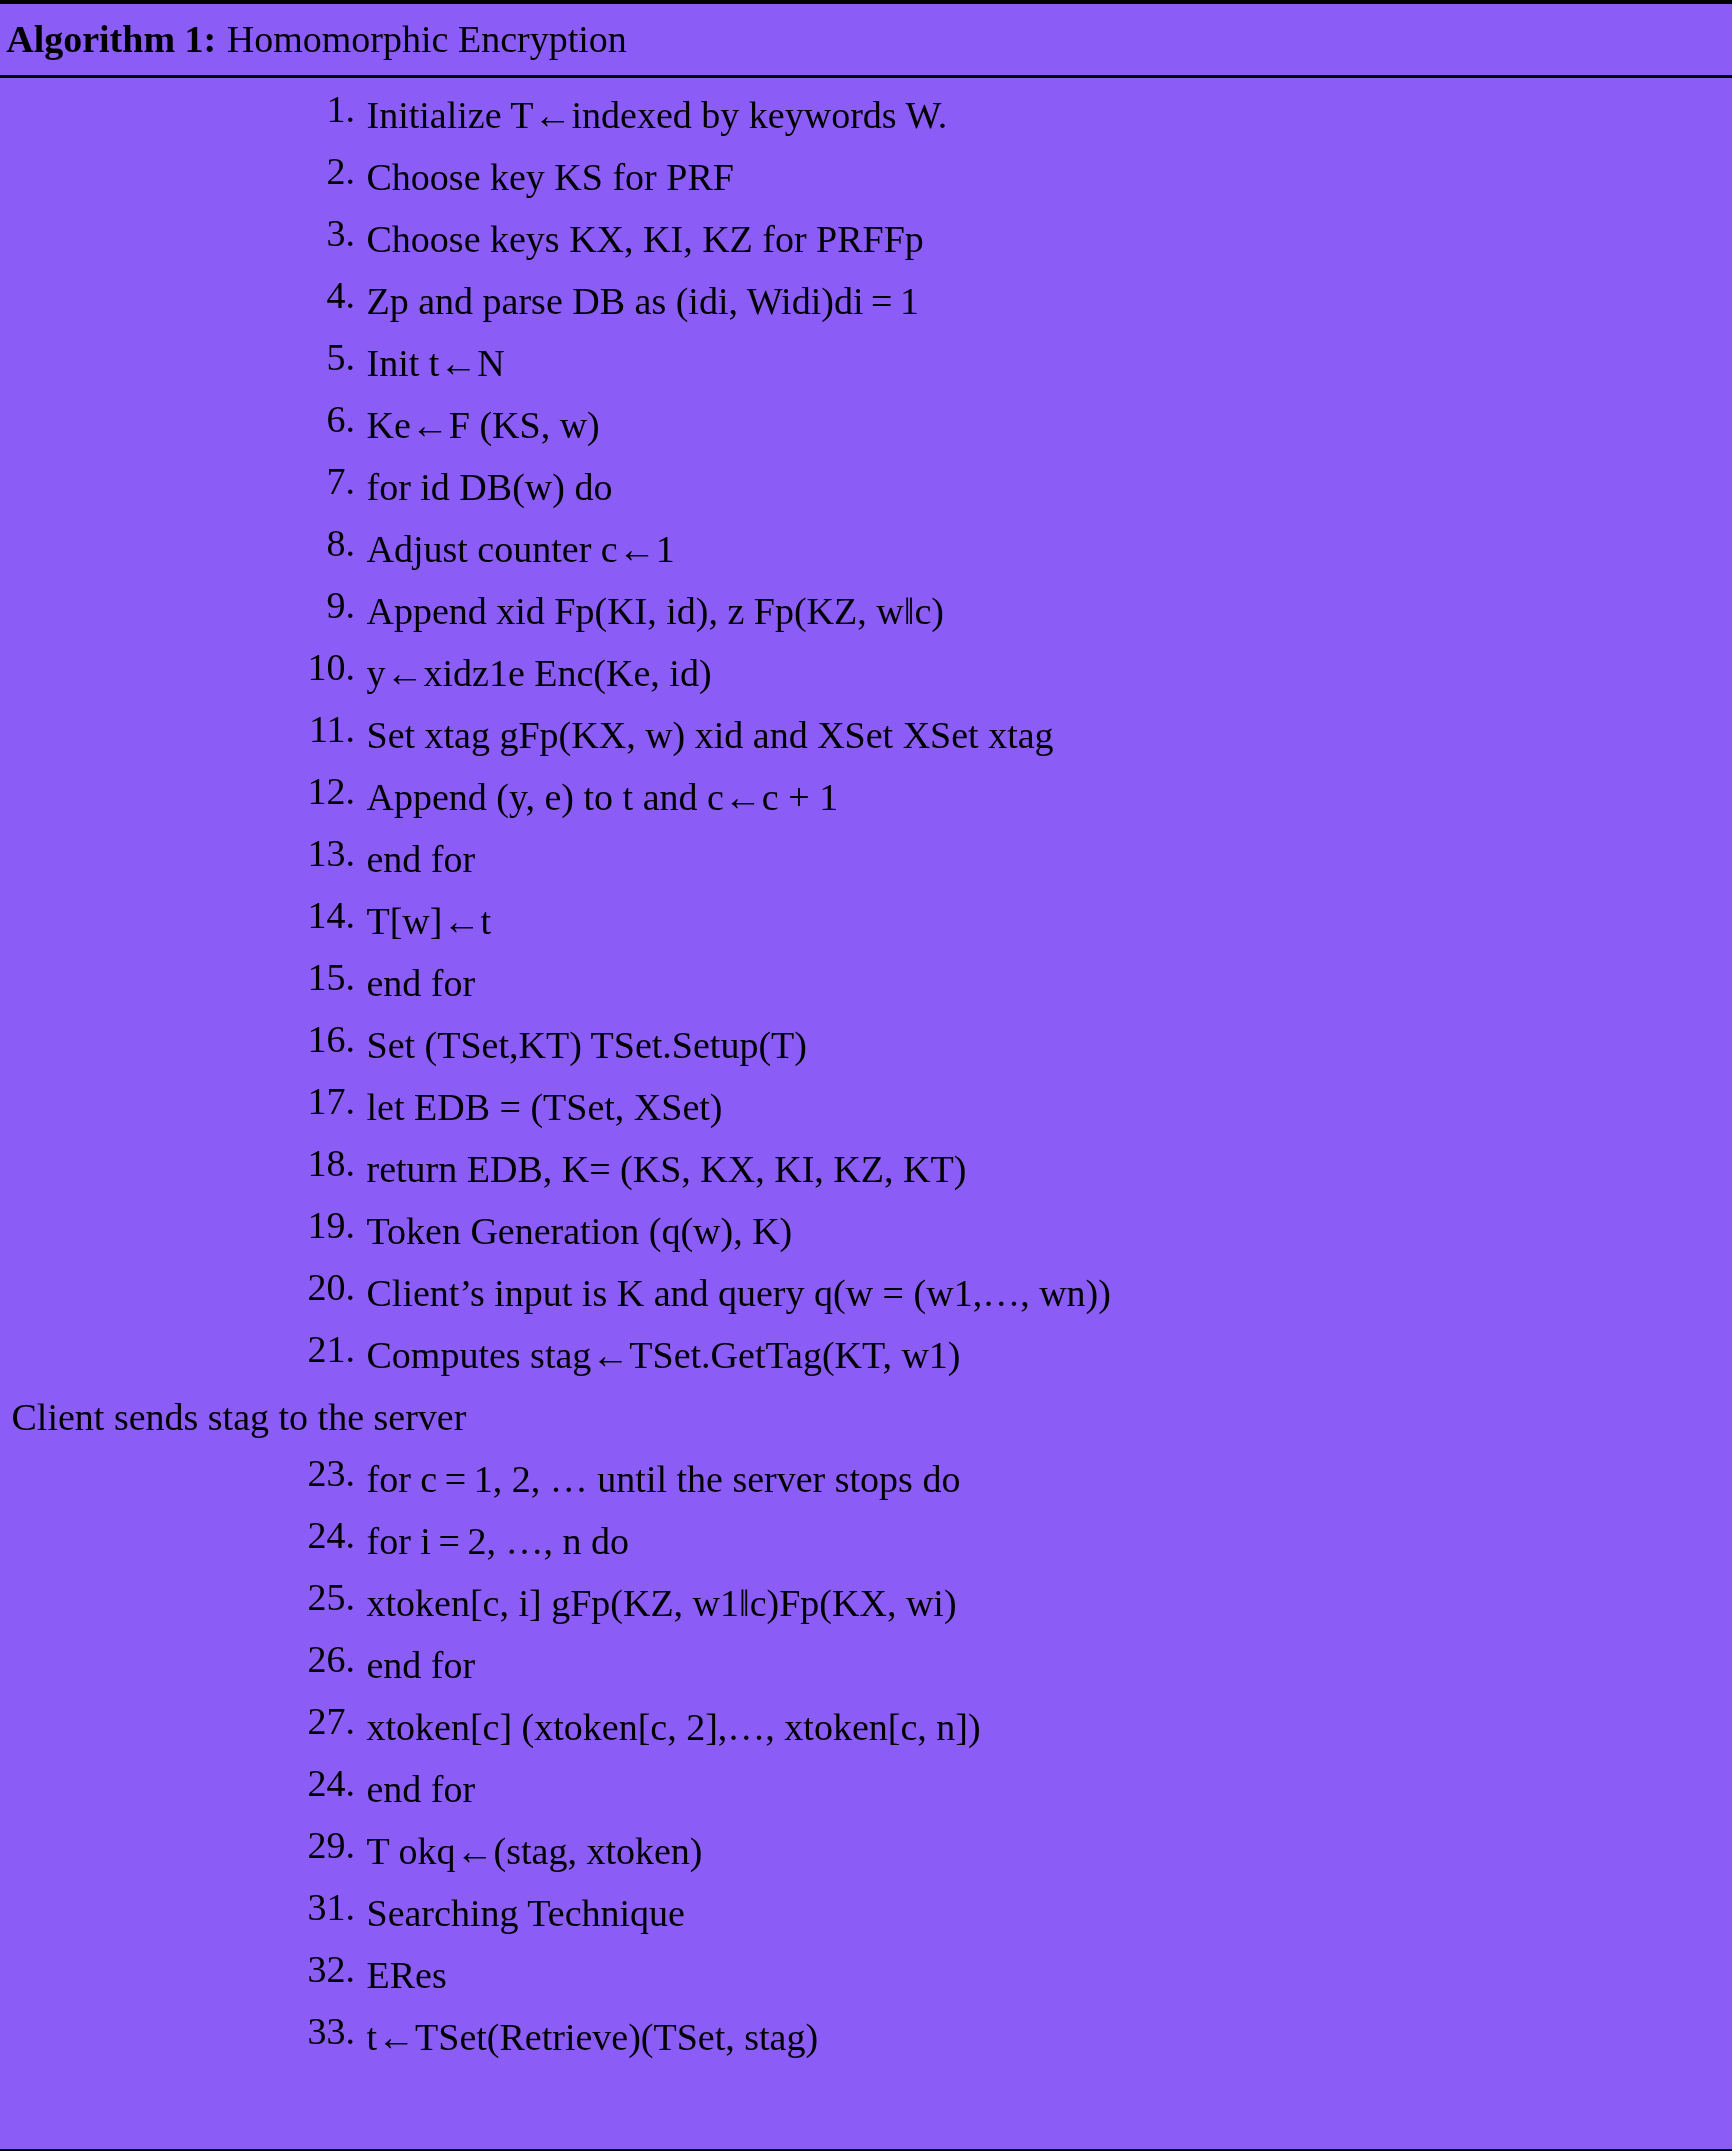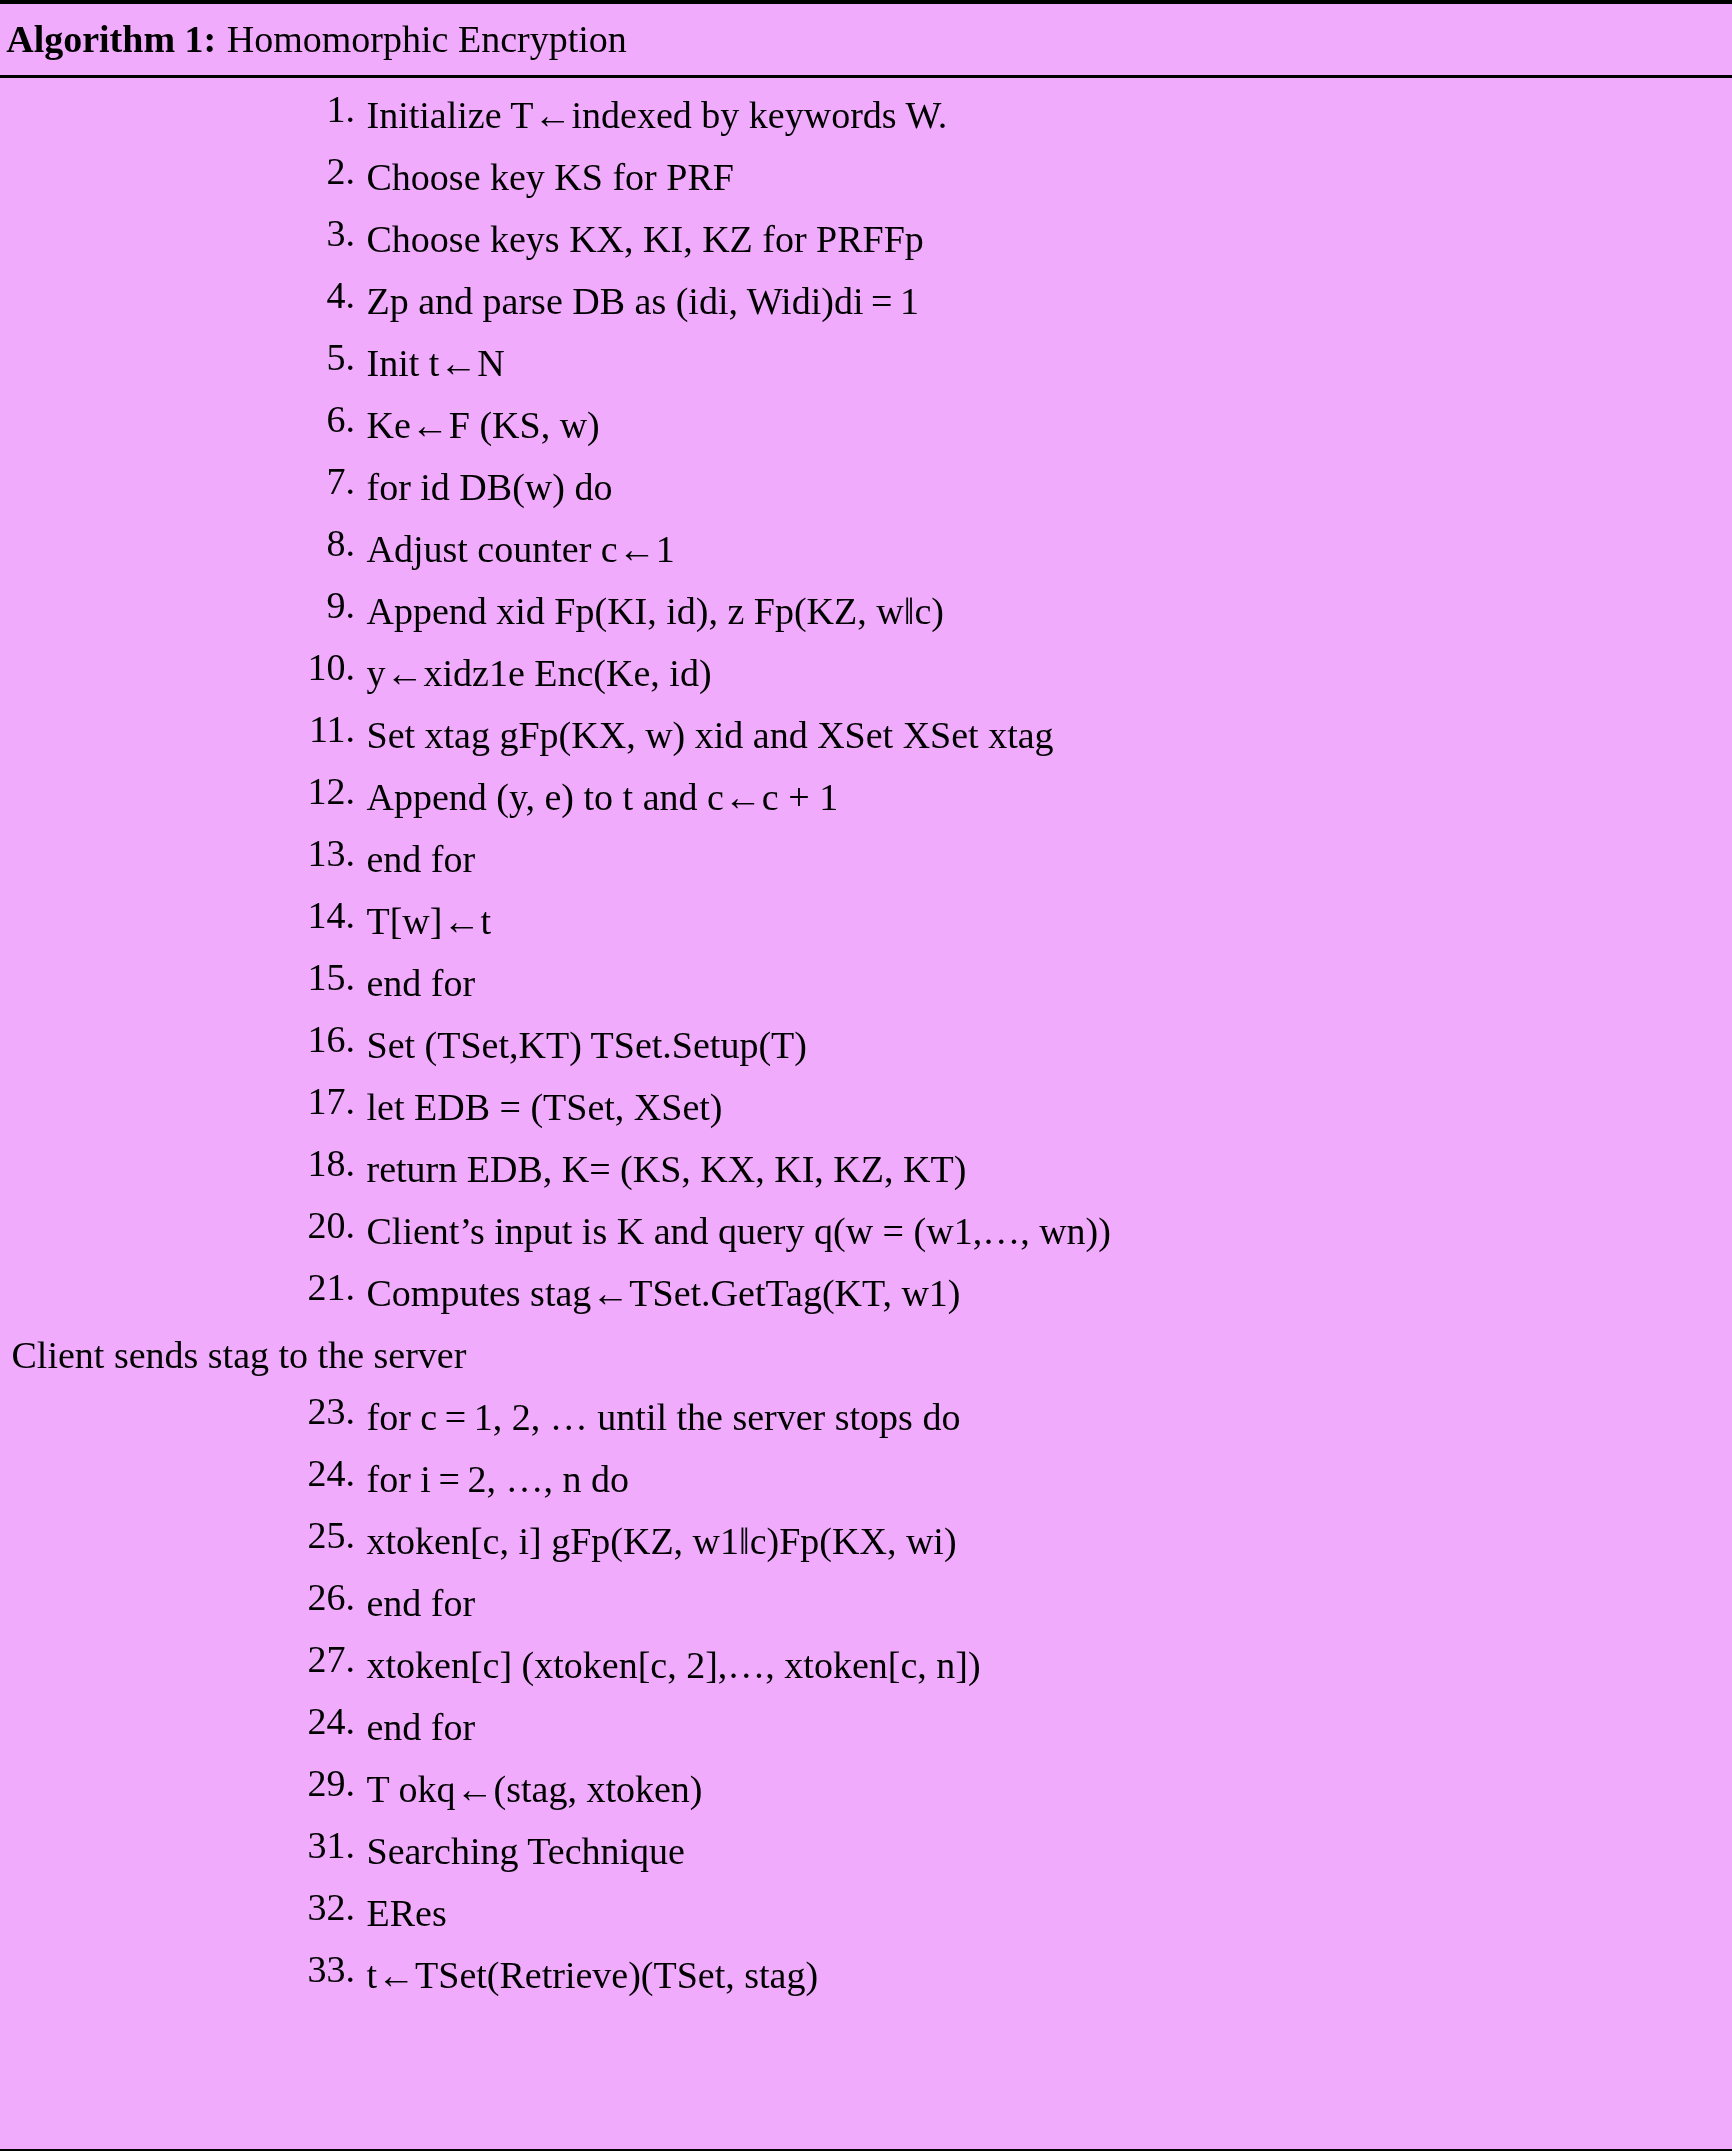--- a/index.html
+++ b/index.html
@@ -4,21 +4,21 @@
 <style>
   html, body {
     margin: 0;
     padding: 0;
     background: #ffffff;
   }
   .page {
     position: relative;
     width: 1733px;
     height: 2152px;
-    background: #f0abfc;
+    background: #8b5cf6;
     color: #000000;
     font-family: "Liberation Serif", "DejaVu Serif", serif;
     display: flex;
     flex-direction: column;
     overflow: hidden;
   }
   .top-rule {
     height: 4.4px;
     background: #000000;
     flex: 0 0 auto;
@@ -144,20 +144,24 @@
       </div>
       <div class="step">
         <span class="num">17.</span>
         <span class="txt">let EDB = (TSet, XSet)</span>
       </div>
       <div class="step">
         <span class="num">18.</span>
         <span class="txt">return EDB, K= (KS, KX, KI, KZ, KT)</span>
       </div>
       <div class="step">
+        <span class="num">19.</span>
+        <span class="txt">Token Generation (q(w), K)</span>
+      </div>
+      <div class="step">
         <span class="num">20.</span>
         <span class="txt">Client’s input is K and query q(w = (w1,…, wn))</span>
       </div>
       <div class="step">
         <span class="num">21.</span>
         <span class="txt">Computes stag←TSet.GetTag(KT, w1)</span>
       </div>
       <div class="step">
         <span class="txt">Client sends stag to the server</span>
       </div>

